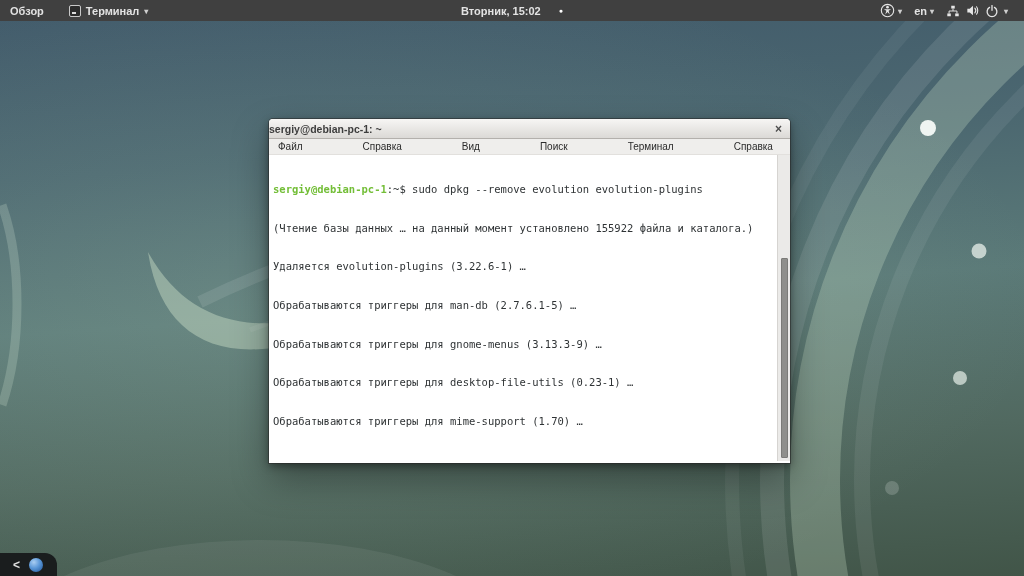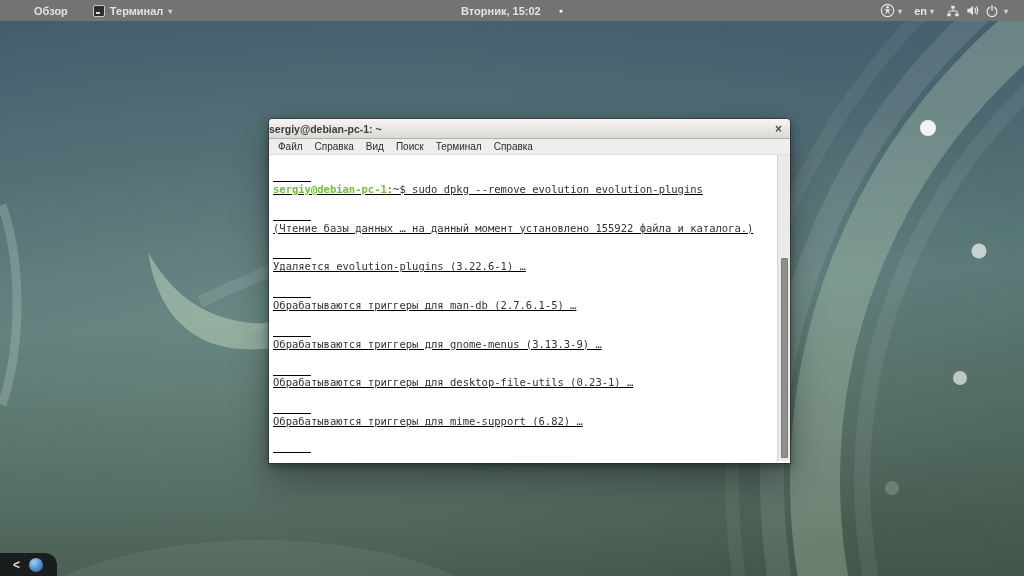--- a/index.html
+++ b/index.html
@@ -11,23 +11,23 @@
     position:absolute; inset:0;
     background:
       radial-gradient(120% 95% at 28% 52%, rgba(165,195,175,0.20), rgba(0,0,0,0) 62%),
       linear-gradient(176deg, #40596a 0%, #4b6770 28%, #5b7a78 52%, #516960 76%, #415548 100%);
   }
   .wallpaper svg { position:absolute; inset:0; }
 
   
   .topbar {
     position:absolute; left:0; top:0; right:0; height:21px;
-    background:#737373; color:#e3e3e3;
+    background:#404040; color:#e3e3e3;
     display:flex; align-items:center;
-    font-size:11px; font-weight:bold; z-index:20;padding-left:24px;
+    font-size:11px; font-weight:bold; z-index:20;
   }
   .activities { height:100%; display:flex; align-items:center; padding:0 10px; cursor:default; }
   .appmenu { height:100%; display:flex; align-items:center; gap:5px; padding:0 9px; margin-left:6px; }
   .term-icon { width:12px; height:12px; border:1px solid #c9c9c9; border-radius:2px; background:#2c2c2c; position:relative; }
   .term-icon::after { content:""; position:absolute; left:2px; bottom:2px; width:4px; height:2px; background:#dcdcdc; }
   .caret { font-size:8px; color:#cfcfcf; line-height:1; transform:translateY(1px); }
   .clockwrap { position:absolute; left:50%; top:0; transform:translateX(-50%); height:21px; display:flex; align-items:center; gap:18px; }
   .notifdot { font-size:7px; color:#ffffff; line-height:1; }
   .status { margin-left:auto; height:100%; display:flex; align-items:center; padding-right:10px; }
   .status-btn { height:100%; display:flex; align-items:center; gap:3px; padding:0 6px; }
@@ -44,24 +44,24 @@
   .titlebar {
     height:20px; border-radius:4px 4px 0 0;
     background:linear-gradient(#f7f6f4, #dbd9d6);
     border-bottom:1px solid #b3b0ac;
     display:flex; align-items:center; position:relative;
     font-size:10.5px; font-weight:bold; color:#3d3d3d;
   }
   .close-btn { position:absolute; right:8px; top:50%; transform:translateY(-50%); font-size:12px; color:#4e4e4e; line-height:1; }
   .menubar {
     height:16px; background:#efeeec; display:flex; align-items:center;
-    font-size:10px; color:#2b2b2b; padding-left:3px; border-bottom:1px solid #e2e0dd;
+    font-size:10px; color:#2b2b2b; padding-left:3px; border-bottom:1px solid #e2e0dd;gap:48px;
   }
   .menu-item { padding:1px 6px; }
-  .term-body { position:relative; height:306px; background:#ffffff; overflow:hidden;text-decoration:underline; }
+  .term-body { position:relative; height:306px; background:#ffffff; overflow:hidden; }
   .term-text {
     font-family:"DejaVu Sans Mono", monospace;
     font-size:10.5px; line-height:12.9px; white-space:pre; color:#2f3335;
     padding:2px 2px 0 4px;
   }
   .prompt { color:#73be37; font-weight:bold; }
 
   .scrollbar { position:absolute; top:0; right:0; bottom:0; width:13px; background:#ebeae8; border-left:1px solid #d6d4d1; }
   .scroll-thumb { position:absolute; left:3px; width:7px; top:103px; height:200px; background:#8f8f8c; border:1px solid #7b7b78; border-radius:1px; }
 
@@ -160,21 +160,21 @@
     <span class="menu-item">Справка</span>
   </div>
   <div class="term-body">
     <div class="term-text">
       <div><span class="prompt">sergiy@debian-pc-1</span><span>:~$ </span><span>sudo dpkg --remove evolution evolution-plugins</span></div>
       <div>(Чтение базы данных … на данный момент установлено 155922 файла и каталога.)</div>
       <div>Удаляется evolution-plugins (3.22.6-1) …</div>
       <div>Обрабатываются триггеры для man-db (2.7.6.1-5) …</div>
       <div>Обрабатываются триггеры для gnome-menus (3.13.3-9) …</div>
       <div>Обрабатываются триггеры для desktop-file-utils (0.23-1) …</div>
-      <div>Обрабатываются триггеры для mime-support (6.82) …</div>
+      <div>Обрабатываются триггеры для mime-support (1.70) …</div>
       
     </div>
     <div class="scrollbar">
       <div class="scroll-thumb"></div>
     </div>
   </div>
 </div>
 
 <div class="tray">
   <span class="tray-chevron">&lt;</span>

